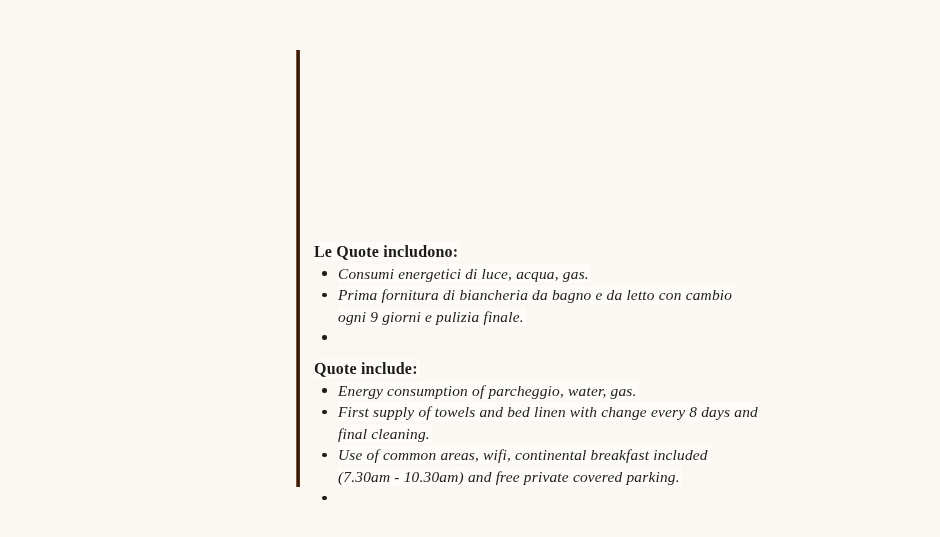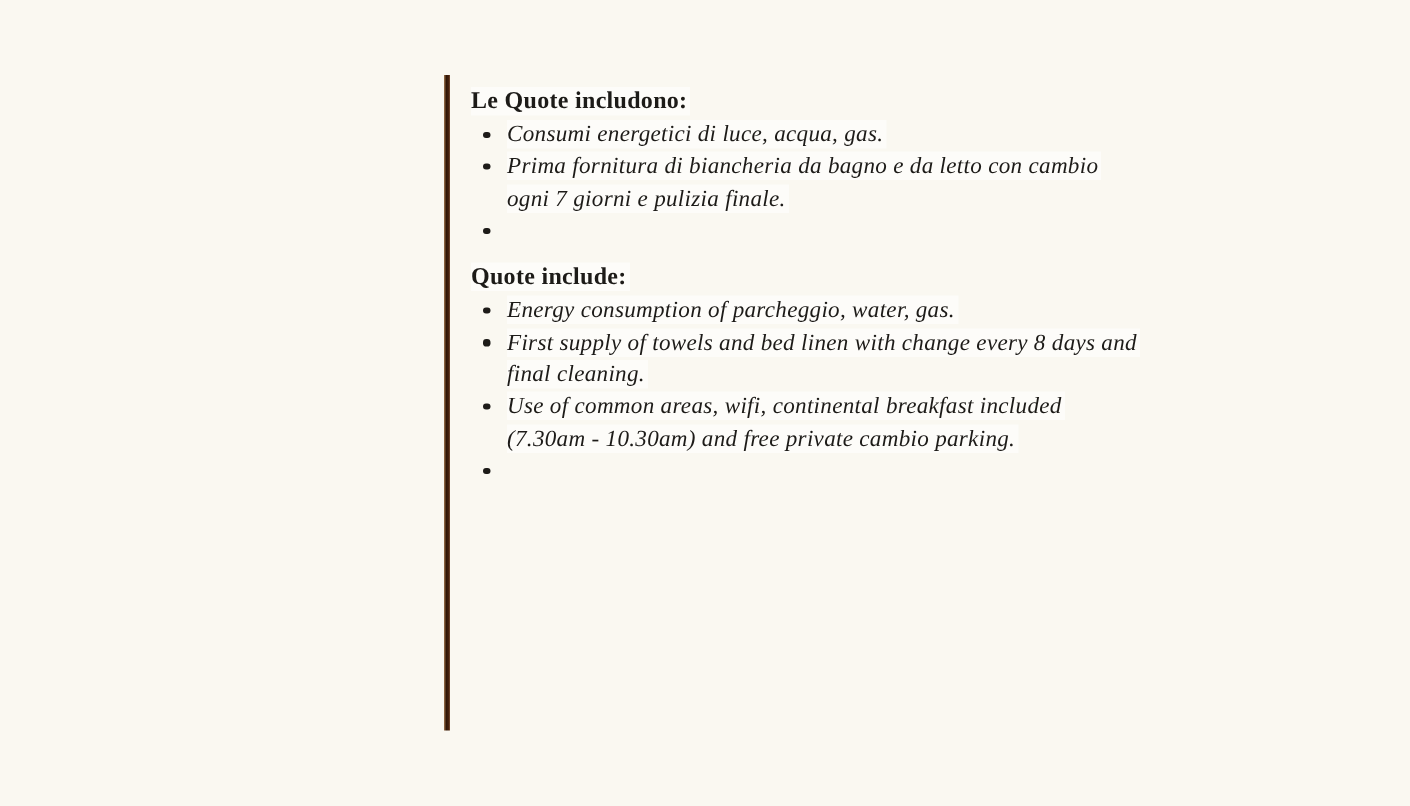--- a/index.html
+++ b/index.html
@@ -13,21 +13,21 @@
     overflow: hidden;
     position: relative;
     font-family: "Liberation Serif", "DejaVu Serif", serif;
     color: #1d1b18;
   }
   .quote-block {
     position: absolute;
     left: 296px;
     top: 50px;
     display: flex;
-    align-items: flex-start;
+    align-items: flex-end;
   }
   .accent-bar {
     width: 4px;
     height: 437px;
     background: linear-gradient(to right, #a0764e 0%, #2e1505 40%, #4a2410 85%, #8a6040 100%);
     flex: 0 0 auto;
   }
   .content {
     margin-left: 14px;
     width: 444px;
@@ -76,29 +76,29 @@
 <body>
 
 <div class="quote-block">
   <div class="accent-bar"></div>
   <div class="content">
 
     <div class="section">
       <h3 class="section-heading"><span class="hl">Le Quote includono:</span></h3>
       <ul class="bullet-list">
         <li class="bullet-item"><span class="dot"></span><span class="hl">Consumi energetici di luce, acqua, gas.</span></li>
-        <li class="bullet-item"><span class="dot"></span><span class="hl">Prima fornitura di biancheria da bagno e da letto con cambio ogni 7 giorni e pulizia finale.</span></li>
+        <li class="bullet-item"><span class="dot"></span><span class="hl">Prima fornitura di biancheria da bagno e da letto con cambio ogni 9 giorni e pulizia finale.</span></li>
         <li class="bullet-item"><span class="dot"></span></li>
       </ul>
     </div>
 
     <div class="section">
       <h3 class="section-heading"><span class="hl">Quote include:</span></h3>
       <ul class="bullet-list">
         <li class="bullet-item"><span class="dot"></span><span class="hl">Energy consumption of parcheggio, water, gas.</span></li>
         <li class="bullet-item"><span class="dot"></span><span class="hl">First supply of towels and bed linen with change every 8 days and final cleaning.</span></li>
-        <li class="bullet-item"><span class="dot"></span><span class="hl">Use of common areas, wifi, continental breakfast included (7.30am - 10.30am) and free private cambio parking.</span></li>
+        <li class="bullet-item"><span class="dot"></span><span class="hl">Use of common areas, wifi, continental breakfast included (7.30am - 10.30am) and free private covered parking.</span></li>
         <li class="bullet-item"><span class="dot"></span></li>
       </ul>
     </div>
 
   </div>
 </div>
 
 </body></html>

